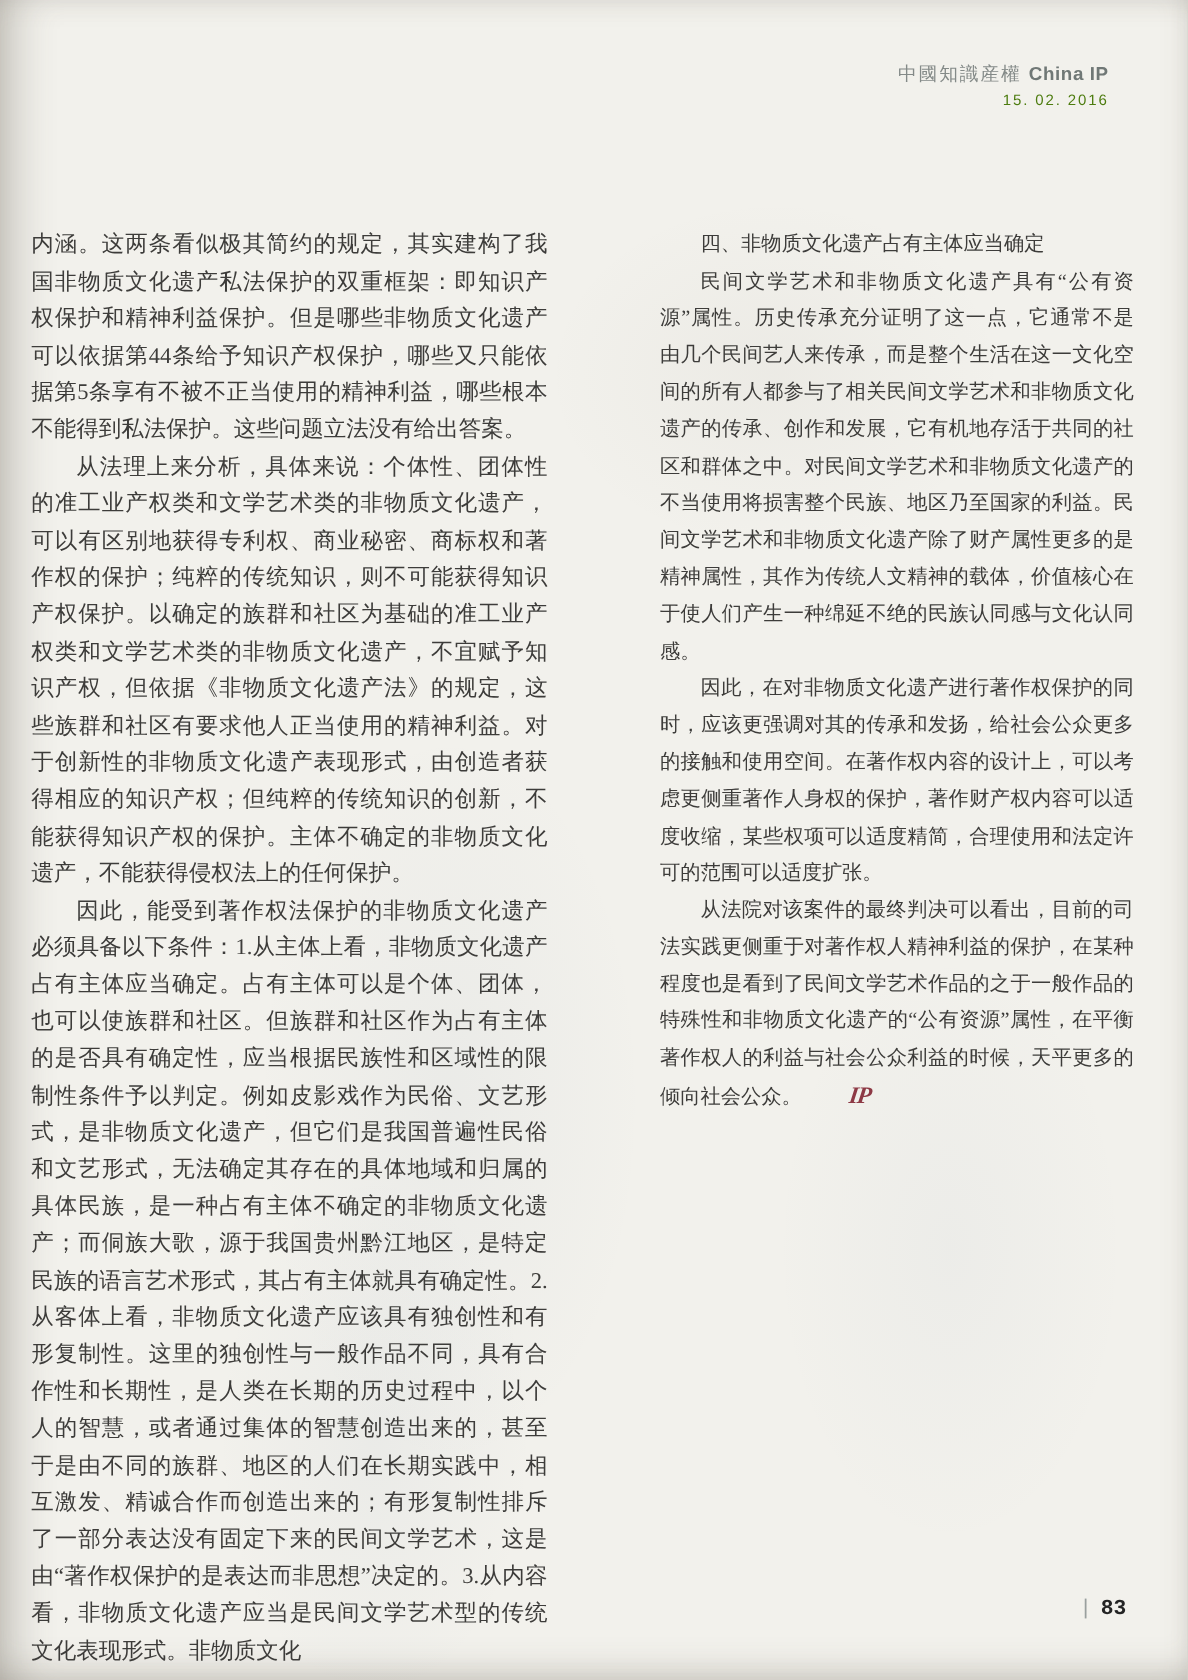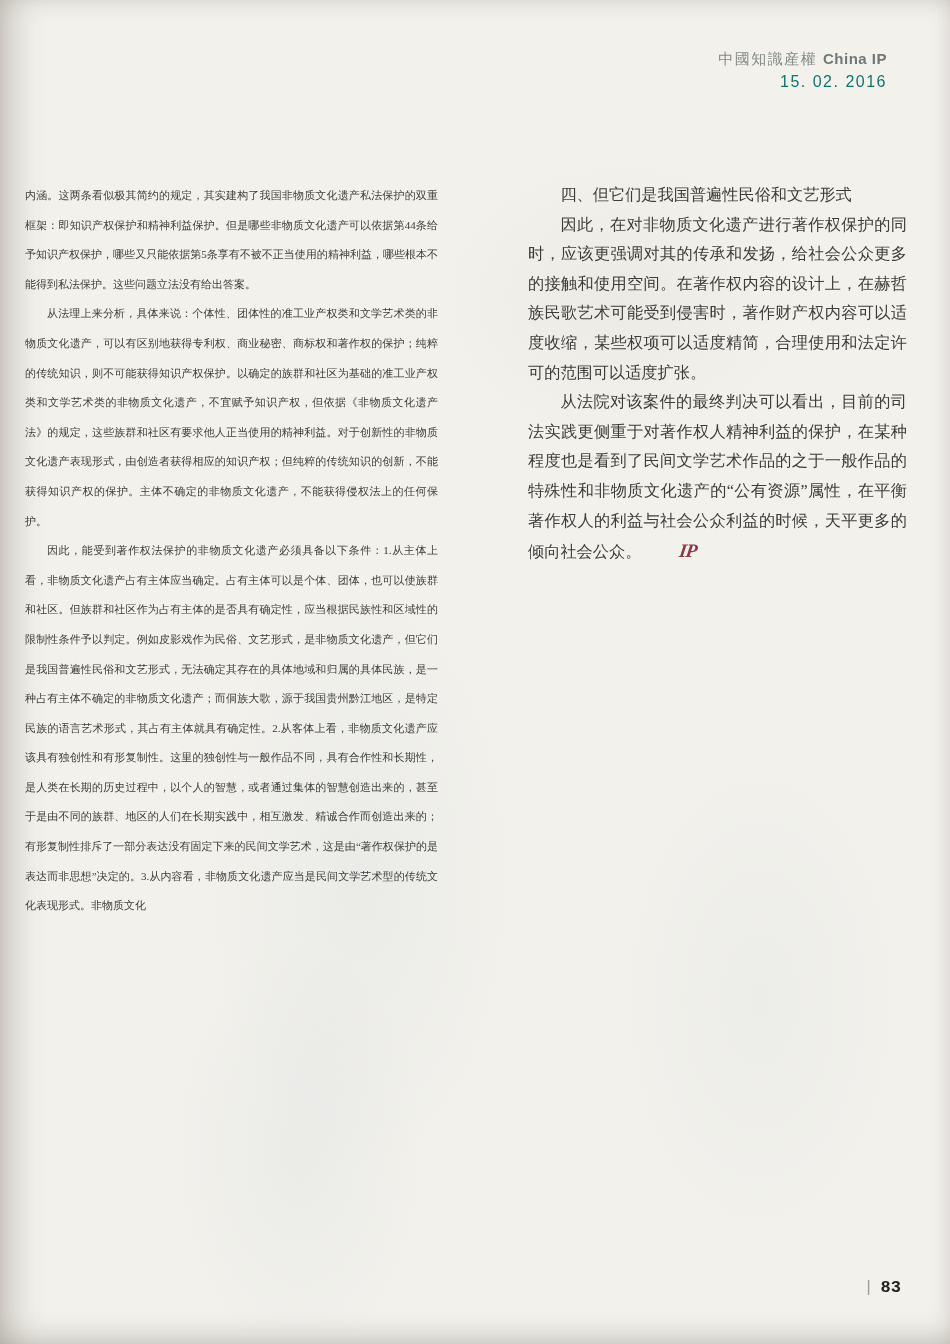--- a/index.html
+++ b/index.html
@@ -29,29 +29,29 @@
   }
 
   .header{
     position:absolute;top:50px;right:63px;
     text-align:right;
     font-family:"Liberation Sans","DejaVu Sans",sans-serif;
     color:#848a88;
   }
   .brand-line{font-size:15px;letter-spacing:1.5px;}
   .brand-en{font-weight:bold;letter-spacing:.5px;color:#707876;}
-  .header-date{font-size:16px;letter-spacing:1.5px;margin-top:4px;color:#0f766e;}
+  .header-date{font-size:12px;letter-spacing:1.5px;margin-top:4px;color:#4d7c0f;}
 
   .col{
     position:absolute;top:181px;
     color:#3d3c3a;
     text-align:justify;
   }
   .col p{margin:0;}
-  .col-left{left:25px;width:413px;font-size:11px;line-height:29.6px;}
+  .col-left{left:25px;width:413px;font-size:18px;line-height:29.6px;}
   .col-right{left:528px;width:379px;font-size:16.2px;line-height:29.6px;}
   .indent{text-indent:2em;}
 
   .pullquote{position:absolute;left:392px;top:1114px;width:134px;}
   .pq-arrow{display:block;}
   .pq-text{
     margin-top:7px;
     font-family:"Liberation Sans","DejaVu Sans",sans-serif;
     font-weight:bold;
     color:#1d4fa3;
@@ -90,22 +90,23 @@
     <div class="header-date">15. 02. 2016</div>
   </div>
 
   <section class="col col-left">
     <p>内涵。这两条看似极其简约的规定，其实建构了我国非物质文化遗产私法保护的双重框架：即知识产权保护和精神利益保护。但是哪些非物质文化遗产可以依据第44条给予知识产权保护，哪些又只能依据第5条享有不被不正当使用的精神利益，哪些根本不能得到私法保护。这些问题立法没有给出答案。</p>
     <p class="indent">从法理上来分析，具体来说：个体性、团体性的准工业产权类和文学艺术类的非物质文化遗产，可以有区别地获得专利权、商业秘密、商标权和著作权的保护；纯粹的传统知识，则不可能获得知识产权保护。以确定的族群和社区为基础的准工业产权类和文学艺术类的非物质文化遗产，不宜赋予知识产权，但依据《非物质文化遗产法》的规定，这些族群和社区有要求他人正当使用的精神利益。对于创新性的非物质文化遗产表现形式，由创造者获得相应的知识产权；但纯粹的传统知识的创新，不能获得知识产权的保护。主体不确定的非物质文化遗产，不能获得侵权法上的任何保护。</p>
     <p class="indent">因此，能受到著作权法保护的非物质文化遗产必须具备以下条件：1.从主体上看，非物质文化遗产占有主体应当确定。占有主体可以是个体、团体，也可以使族群和社区。但族群和社区作为占有主体的是否具有确定性，应当根据民族性和区域性的限制性条件予以判定。例如皮影戏作为民俗、文艺形式，是非物质文化遗产，但它们是我国普遍性民俗和文艺形式，无法确定其存在的具体地域和归属的具体民族，是一种占有主体不确定的非物质文化遗产；而侗族大歌，源于我国贵州黔江地区，是特定民族的语言艺术形式，其占有主体就具有确定性。2.从客体上看，非物质文化遗产应该具有独创性和有形复制性。这里的独创性与一般作品不同，具有合作性和长期性，是人类在长期的历史过程中，以个人的智慧，或者通过集体的智慧创造出来的，甚至于是由不同的族群、地区的人们在长期实践中，相互激发、精诚合作而创造出来的；有形复制性排斥了一部分表达没有固定下来的民间文学艺术，这是由“著作权保护的是表达而非思想”决定的。3.从内容看，非物质文化遗产应当是民间文学艺术型的传统文化表现形式。非物质文化</p>
   </section>
 
   <section class="col col-right">
-    <p class="indent">四、但它们是我国普遍性民俗和文艺形式</p>
-    <p class="indent">因此，在对非物质文化遗产进行著作权保护的同时，应该更强调对其的传承和发扬，给社会公众更多的接触和使用空间。在著作权内容的设计上，在赫哲族民歌艺术可能受到侵害时，著作财产权内容可以适度收缩，某些权项可以适度精简，合理使用和法定许可的范围可以适度扩张。</p>
+    <p class="indent">四、非物质文化遗产占有主体应当确定</p>
+    <p class="indent">民间文学艺术和非物质文化遗产具有“公有资源”属性。历史传承充分证明了这一点，它通常不是由几个民间艺人来传承，而是整个生活在这一文化空间的所有人都参与了相关民间文学艺术和非物质文化遗产的传承、创作和发展，它有机地存活于共同的社区和群体之中。对民间文学艺术和非物质文化遗产的不当使用将损害整个民族、地区乃至国家的利益。民间文学艺术和非物质文化遗产除了财产属性更多的是精神属性，其作为传统人文精神的载体，价值核心在于使人们产生一种绵延不绝的民族认同感与文化认同感。</p>
+    <p class="indent">因此，在对非物质文化遗产进行著作权保护的同时，应该更强调对其的传承和发扬，给社会公众更多的接触和使用空间。在著作权内容的设计上，可以考虑更侧重著作人身权的保护，著作财产权内容可以适度收缩，某些权项可以适度精简，合理使用和法定许可的范围可以适度扩张。</p>
     <p class="indent"><span>从法院对该案件的最终判决可以看出，目前的司法实践更侧重于对著作权人精神利益的保护，在某种程度也是看到了民间文学艺术作品的之于一般作品的特殊性和非物质文化遗产的“公有资源”属性，在平衡著作权人的利益与社会公众利益的时候，天平更多的倾向社会公众。</span><span class="ip-mark">IP</span></p>
   </section>
 
 
   <div class="pagenum">
     <span class="bar">|</span><span>83</span>
   </div>
 
 </div>
 

